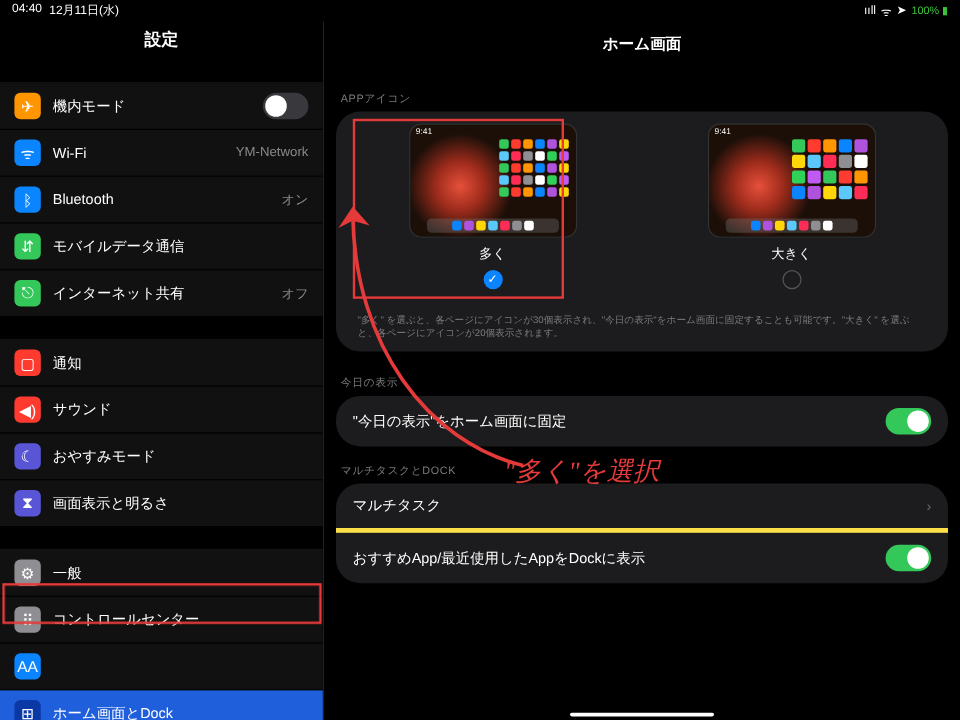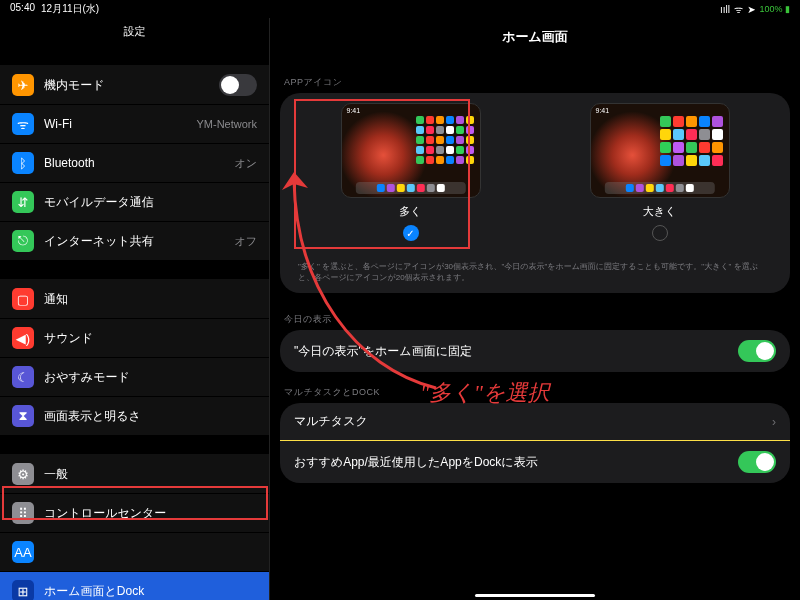--- a/index.html
+++ b/index.html
@@ -7,21 +7,21 @@
 
   .statusbar { position: absolute; top: 0; left: 0; right: 0; height: 18px; display: flex; justify-content: space-between; align-items: center; padding: 0 10px; font-size: 10px; color: #fff; }
   .statusbar .left { display: flex; gap: 6px; }
   .statusbar .right { display: flex; gap: 4px; align-items: center; }
   .battery { font-size: 9px; color: #3ac43a; }
 
   .container { display: flex; position: absolute; top: 18px; left: 0; right: 0; bottom: 0; }
   .sidebar { width: 270px; background: #000; border-right: 1px solid #222; overflow-y: auto; }
   .main { flex: 1; background: #000; overflow: hidden; position: relative; }
 
-  .sidebar-title { text-align: center; font-size: 11px; font-weight: 400; padding: 6px 0 8px 0; }
+  .sidebar-title { text-align: center; font-size: 14px; font-weight: 700; padding: 6px 0 8px 0; }
   .group { border-top: 1px solid #111; }
   .row { display: flex; align-items: center; padding: 8px 12px; background: #111; border-bottom: 1px solid #000; font-size: 12px; min-height: 32px; }
   .row .icon { width: 22px; height: 22px; border-radius: 5px; margin-right: 10px; display: flex; align-items: center; justify-content: center; font-size: 13px; color: #fff; }
   .row .label { flex: 1; color: #fff; }
   .row .value { color: #8a8a8d; font-size: 11px; }
   .row.sel { background: #1f5fdc; }
   .spacer { height: 18px; background: #000; }
 
   .switch { width: 38px; height: 22px; border-radius: 11px; background: #39393d; position: relative; }
   .switch.on { background: #34c759; }
@@ -41,35 +41,35 @@
   .icongrid { position: absolute; top: 12px; right: 6px; display: grid; grid-template-columns: repeat(6, 8px); grid-auto-rows: 8px; gap: 2px; }
   .icongrid.big { grid-template-columns: repeat(5, 11px); grid-auto-rows: 11px; }
   .icongrid span { border-radius: 2px; }
   .dock { position: absolute; bottom: 3px; left: 50%; transform: translateX(-50%); width: 80%; height: 12px; background: rgba(120,120,120,.35); border-radius: 4px; display: flex; gap: 2px; padding: 2px; justify-content: center; }
   .dock span { width: 8px; height: 8px; border-radius: 2px; }
   .opstxt { font-size: 11px; }
   .radiosel { width: 16px; height: 16px; border-radius: 50%; background: #0a84ff; display: flex; align-items: center; justify-content: center; color: #fff; font-size: 10px; }
   .radiounsel { width: 16px; height: 16px; border-radius: 50%; border: 1.5px solid #555; }
 
   .footnote { font-size: 8px; color: #7c7c80; padding: 6px 18px 10px 18px; line-height: 1.4; }
-  .cell { display: flex; align-items: center; justify-content: space-between; padding: 10px 14px; font-size: 12px; border-top: 1px solid #fde047; }
+  .cell { display: flex; align-items: center; justify-content: space-between; padding: 10px 14px; font-size: 12px; border-top: 4px solid #fde047; }
   .cell:first-child { border-top: none; }
   .chev { color: #6c6c70; }
 
   .redbox-main { position: absolute; border: 2px solid #e53a3a; pointer-events: none; }
   .annot { position: absolute; color: #e53a3a; font-family: "Bradley Hand", cursive; font-size: 22px; font-style: italic; pointer-events: none; }
   svg.arrow { position: absolute; pointer-events: none; }
   .hbar { position:absolute; bottom:3px; left:50%; transform:translateX(-50%); width:120px; height:3px; background:#fff; border-radius:2px; }
 </style>
 </head>
 <body>
 
 <div class="statusbar">
   <div class="left">
-    <span>05:40</span>
+    <span>04:40</span>
     <span>12月11日(水)</span>
   </div>
   <div class="right">
     <span>ııll</span>
     <span>ᯤ</span>
     <span>➤</span>
     <span class="battery"><span>100%</span> ▮</span>
   </div>
 </div>
 

